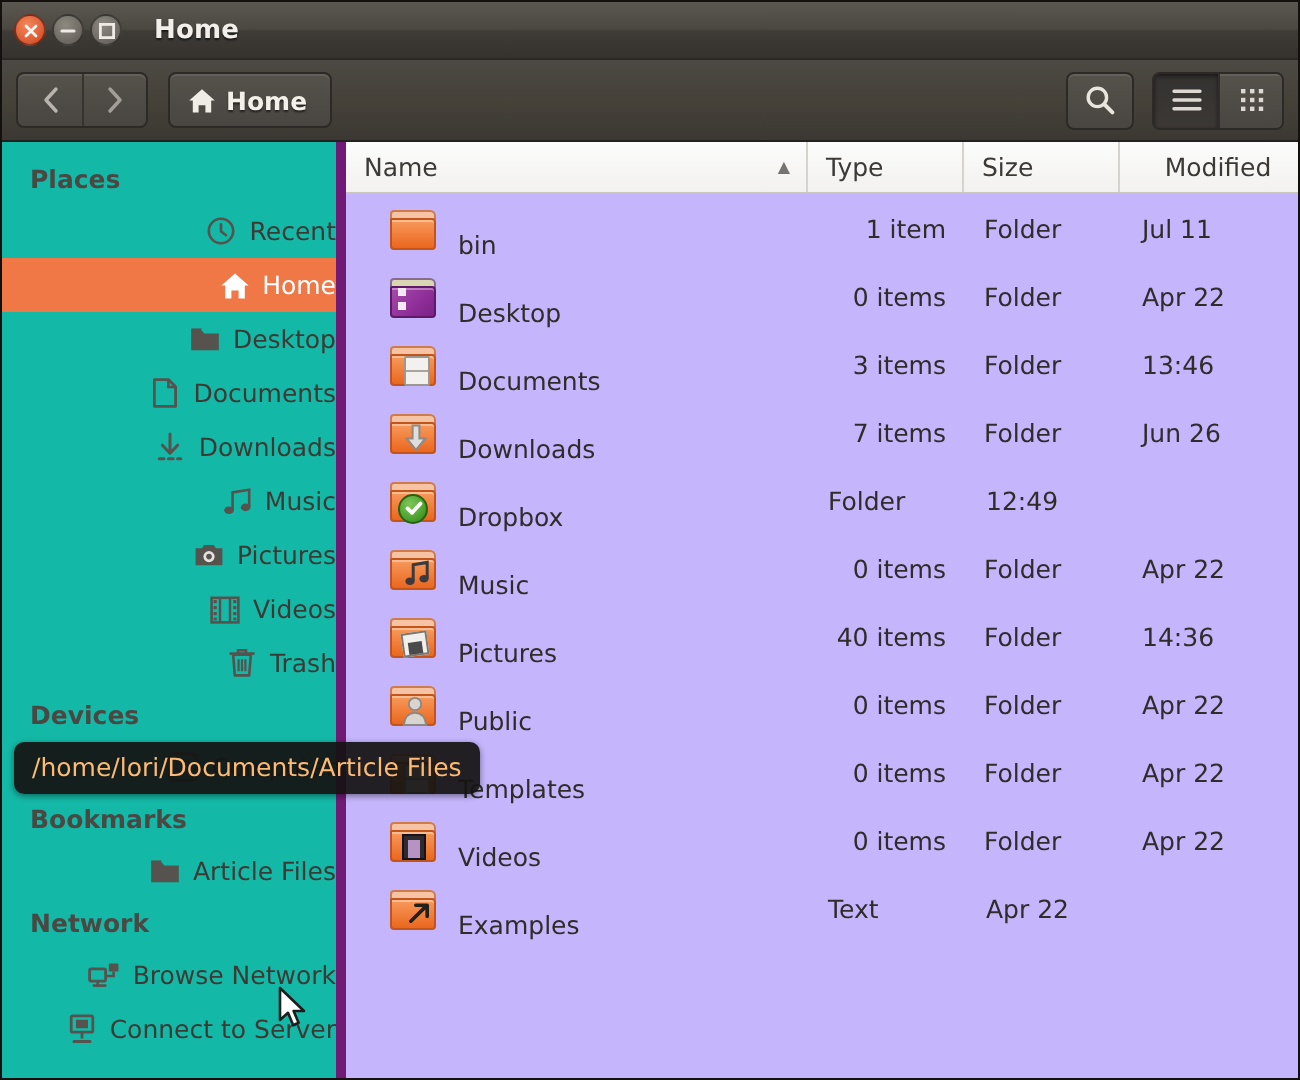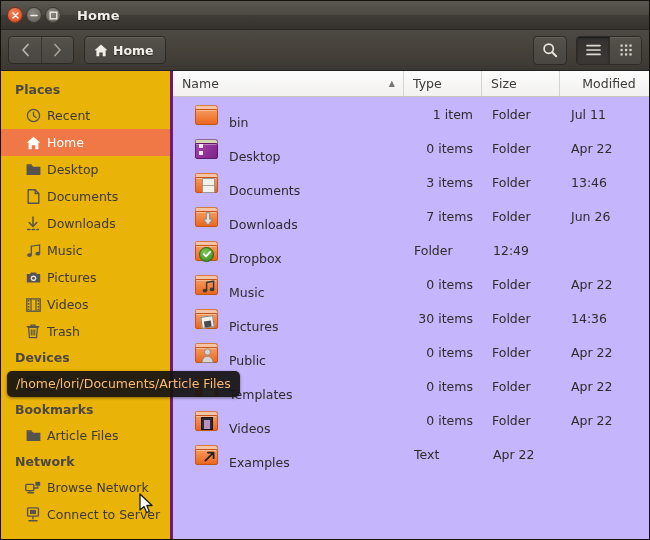--- a/index.html
+++ b/index.html
@@ -135,43 +135,44 @@
   #body {
     position: relative;
     display: flex;
     height: 468px;
     background: #fff;
   }
 
   
   #sidebar {
     width: 172px;
-    background: #eab308;
-    border-right: 3px solid #701a75;
+    background: #14b8a6;
+    border-right: 5px solid #701a75;
     padding-top: 6px;
     overflow: hidden;
     flex-shrink: 0;
   }
   .sb-head {
     font-size: 12.5px;
     font-weight: bold;
     color: #4b4844;
     padding: 4px 0 4px 14px;
     height: 25px;
     line-height: 17px;
   }
   .sb-item {
     height: 27px;
     display: flex;
     align-items: center;
     gap: 6px;
-    padding-left: 24px;
+    padding-left: 34px;
     font-size: 12.5px;
     color: #3d3a36;
     white-space: nowrap;
+    justify-content: flex-end;
   }
   .sb-item.selected {
     background: #f07746;
     color: #ffffff;
   }
   .sb-ico {
     width: 16px; height: 16px;
     display: flex; align-items: center; justify-content: center;
     flex-shrink: 0;
     color: #56534e;
@@ -714,21 +715,21 @@
         <div class="fc fc-name">
           <span class="ficon">
               <span class="back"></span>
               <span class="front"></span>
               <span class="emb pic">
                 <i></i>
               </span>
             </span>
           <span class="fname">Pictures</span>
         </div>
-        <div class="fc fc-size">30 items</div>
+        <div class="fc fc-size">40 items</div>
         <div class="fc fc-type">Folder</div>
         <div class="fc fc-mod">14:36</div>
       </div>
 
       <div class="frow">
         <div class="fc fc-name">
           <span class="ficon">
               <span class="back"></span>
               <span class="front"></span>
             <span class="emb person">

